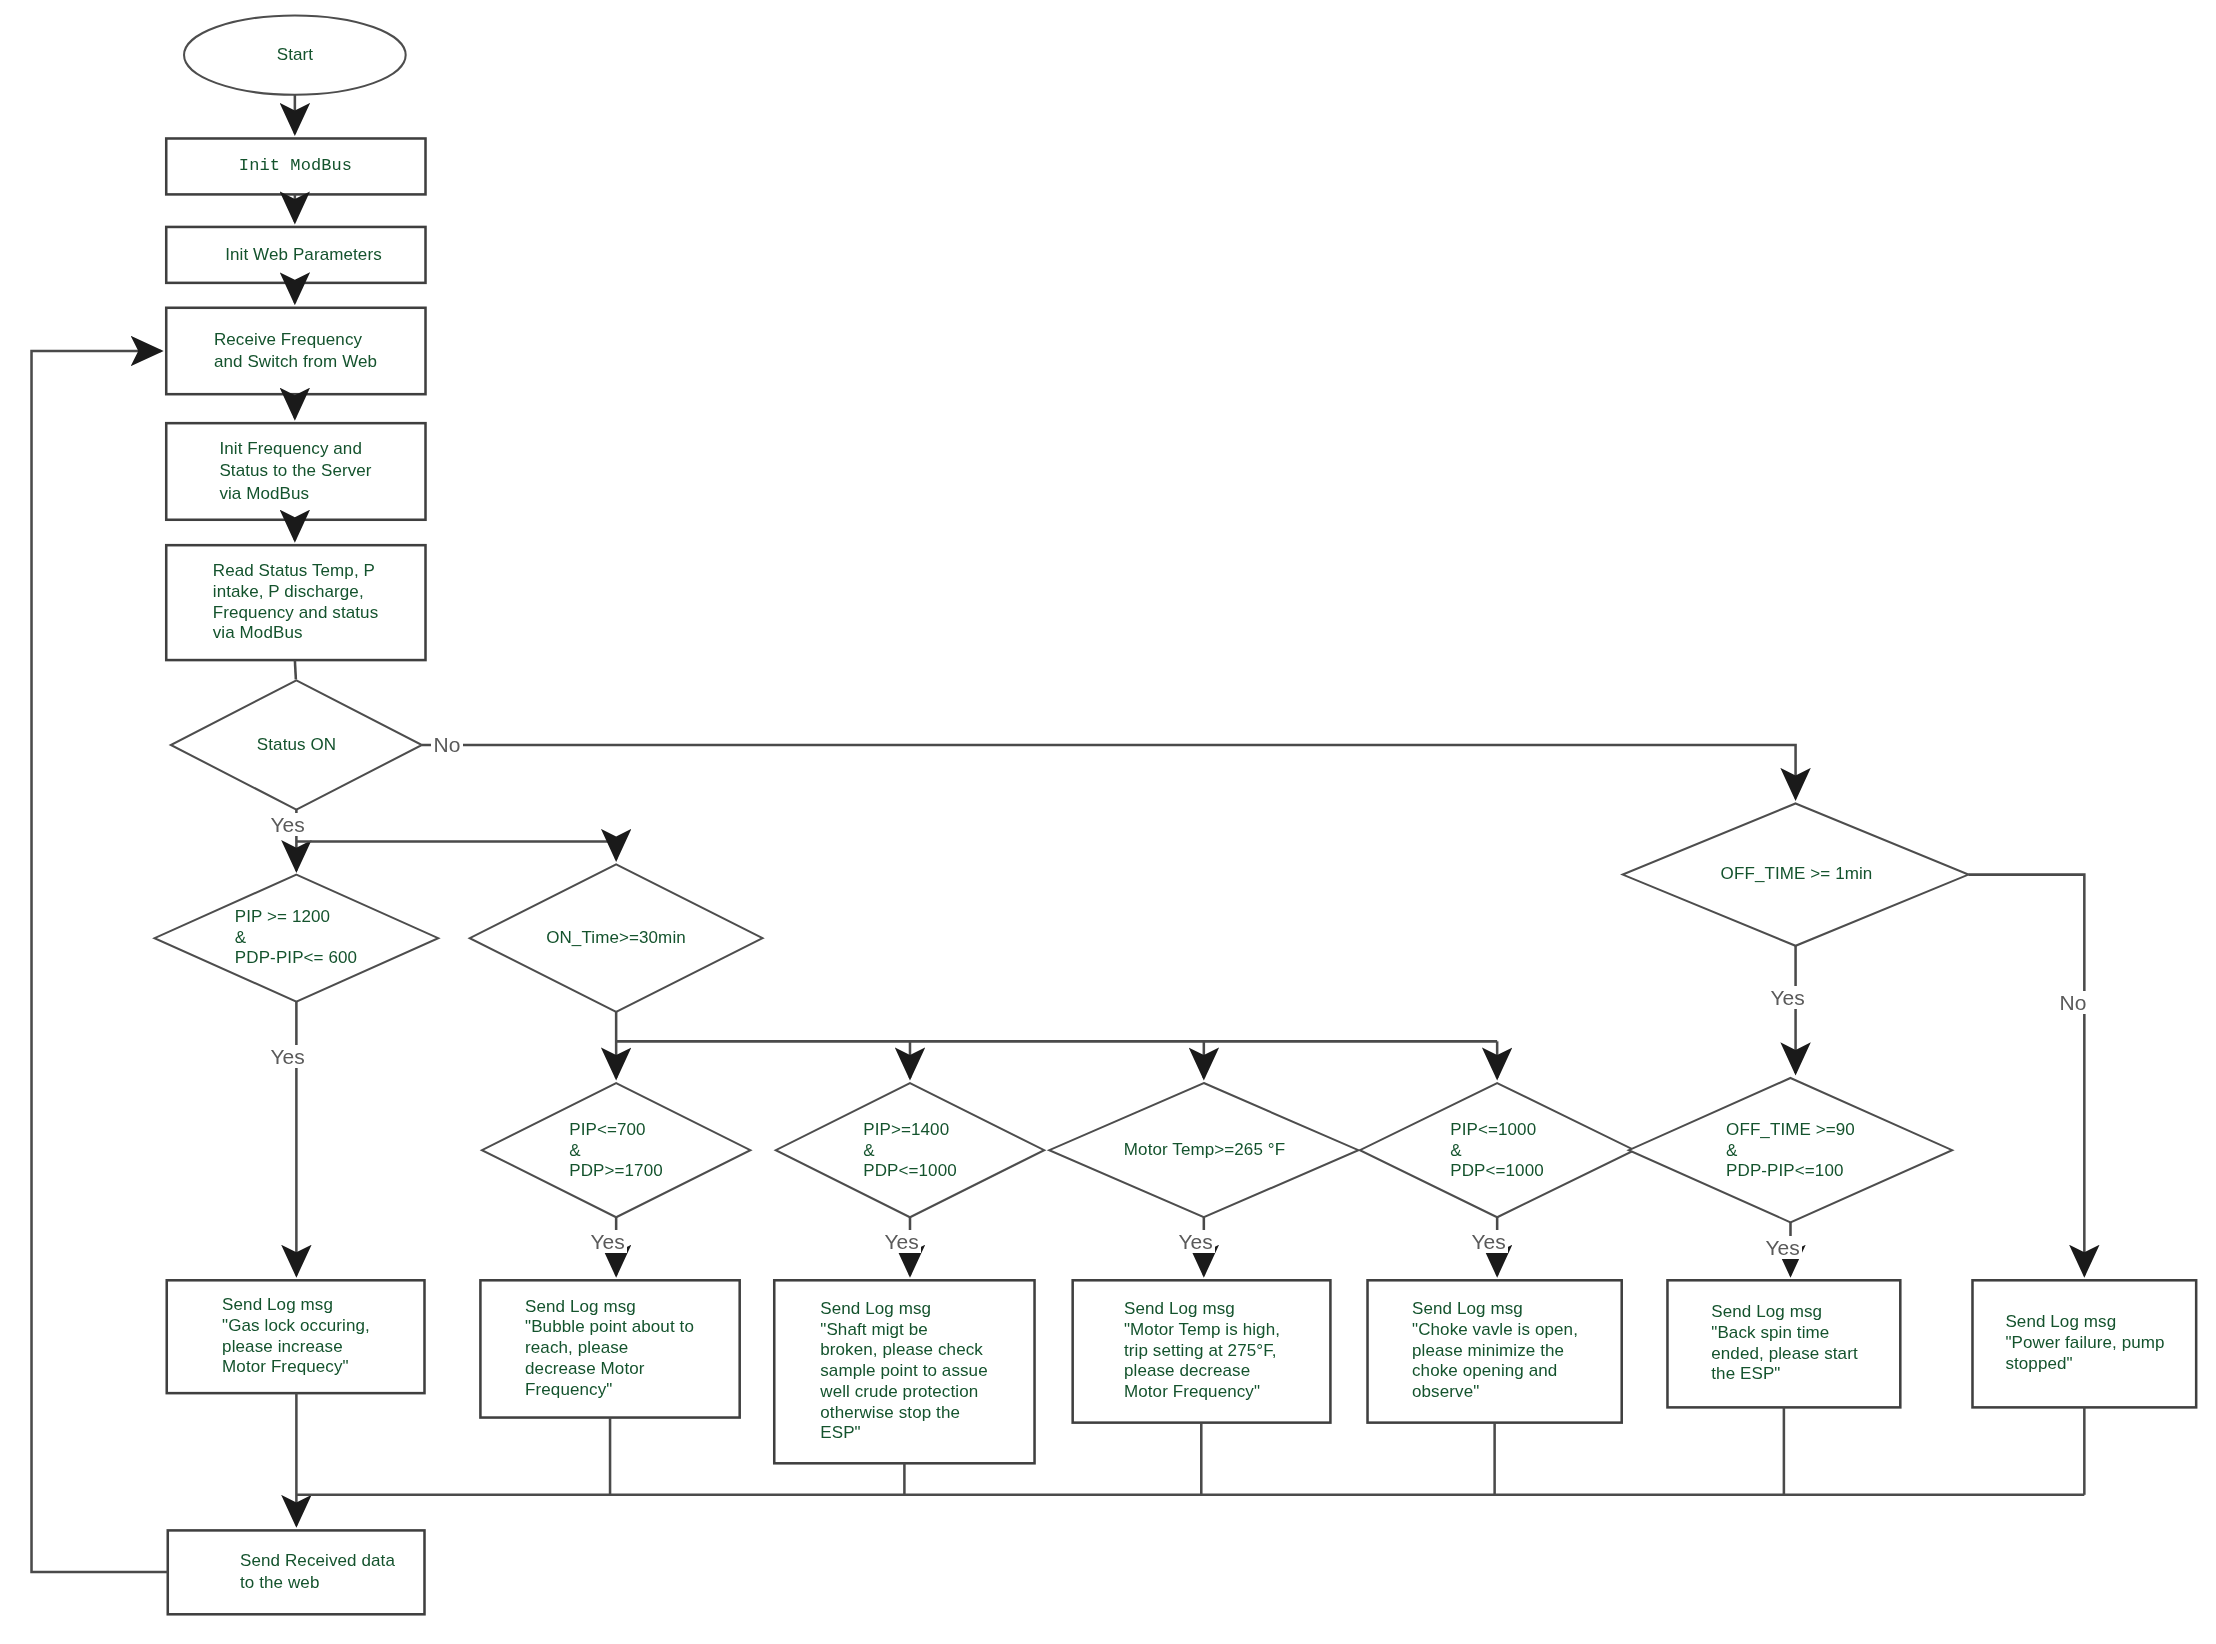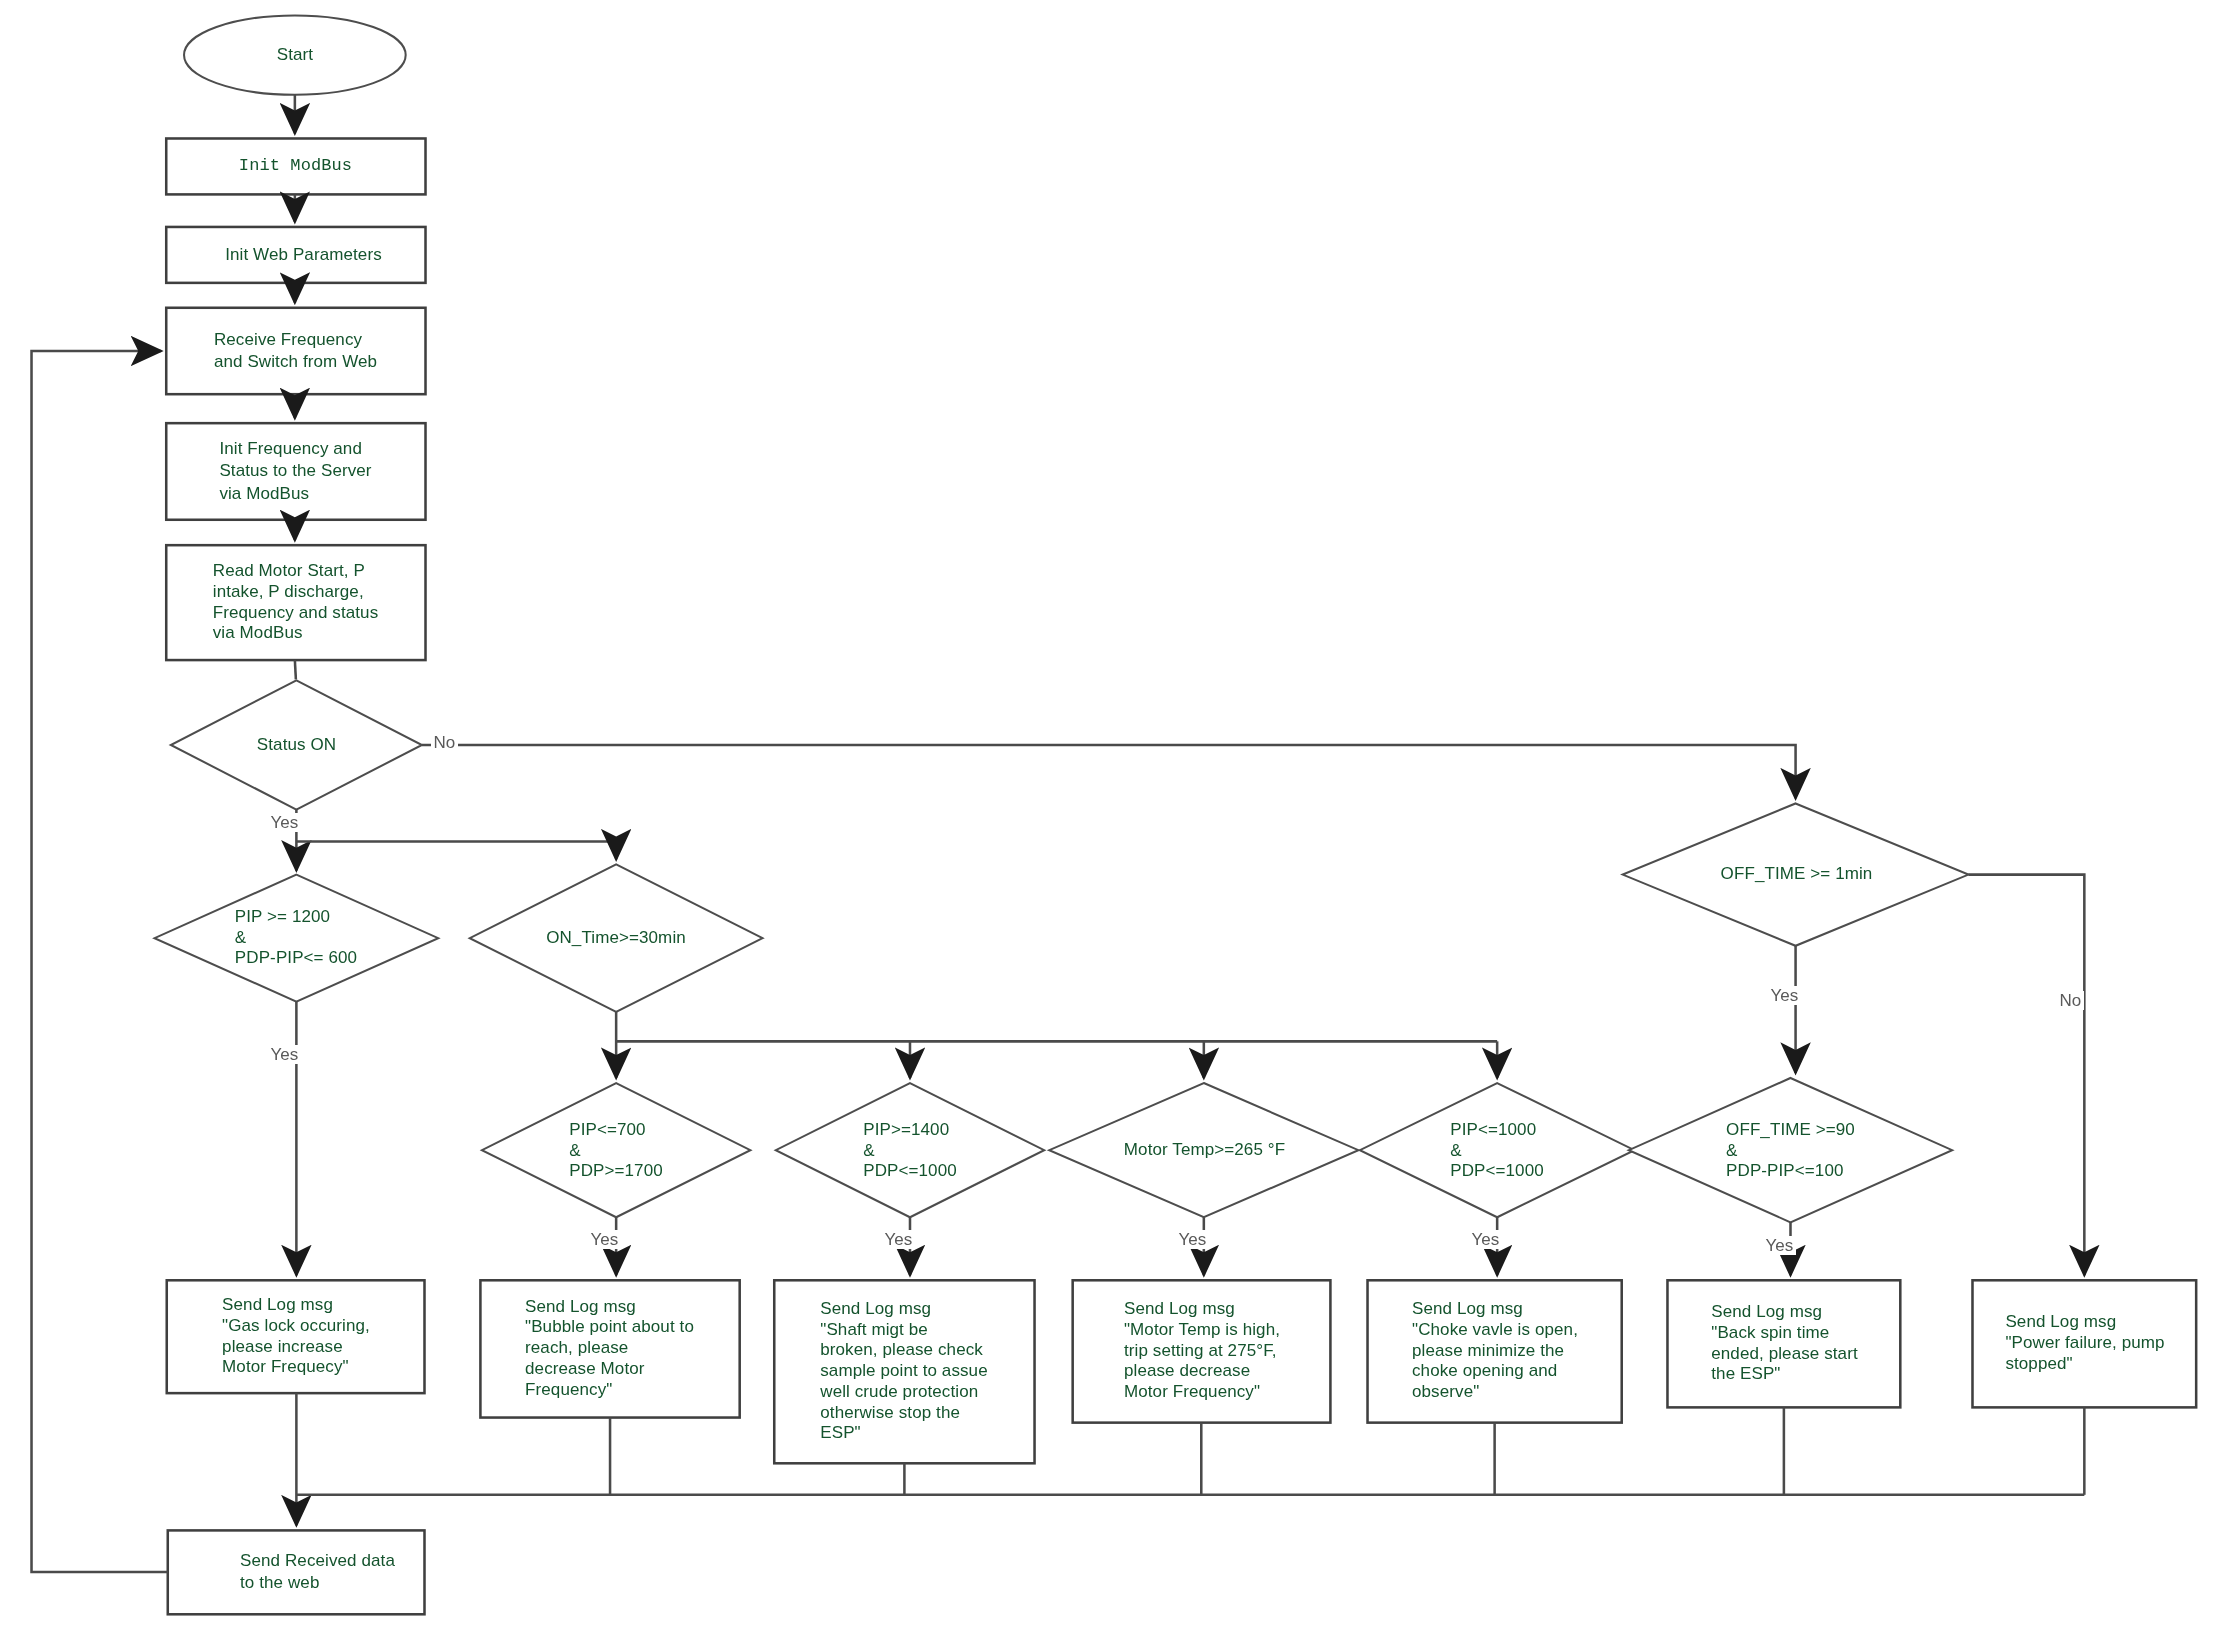--- a/index.html
+++ b/index.html
@@ -58,21 +58,21 @@
     font-weight: 400;
     white-space: pre-line;
     pointer-events: none;
     letter-spacing: 0.1px;
   }
   .node-label.tight { line-height: 1.22; }
   .edge-label {
     position: absolute;
     color: #5a5a5a;
     font-family: "Liberation Sans", sans-serif;
-    font-size: 17px;
+    font-size: 21px;
     line-height: 1;
     background: #ffffff;
     padding: 1px 2.5px;
     white-space: nowrap;
     pointer-events: none;
   }
 </style>
 </head>
 <body>
 
@@ -168,21 +168,21 @@
   </svg>
 
   <div class="node-label" style="left:184px; top:35px; width:222px; height:41px;">Start</div>
   <div class="node-label" style="left:166px; top:138px; width:259px; height:56px;font-family:Liberation Mono, monospace;">Init ModBus</div>
   <div class="node-label" style="left:166px; top:227px; width:259px; height:56px;padding-left:8px;">Init Web Parameters</div>
   <div class="node-label" style="left:166px; top:308px; width:259px; height:86px;">Receive Frequency
 and Switch from Web</div>
   <div class="node-label" style="left:166px; top:423px; width:259px; height:97px;">Init Frequency and
 Status to the Server
 via ModBus</div>
-  <div class="node-label tight" style="left:165px; top:545px; width:261px; height:115px;">Read Motor Start, P
+  <div class="node-label tight" style="left:165px; top:545px; width:261px; height:115px;">Read Status Temp, P
 intake, P discharge,
 Frequency and status
 via ModBus</div>
 
   <div class="node-label" style="left:195px; top:725px; width:203px; height:41px;">Status ON</div>
   <div class="node-label tight" style="left:179px; top:895px; width:234px; height:86px;">PIP &gt;= 1200
 &amp;
 PDP-PIP&lt;= 600</div>
   <div class="node-label" style="left:494px; top:918px; width:244px; height:41px;">ON_Time&gt;=30min</div>
   <div class="node-label" style="left:1659px; top:854px; width:275px; height:41px;">OFF_TIME &gt;= 1min</div>

